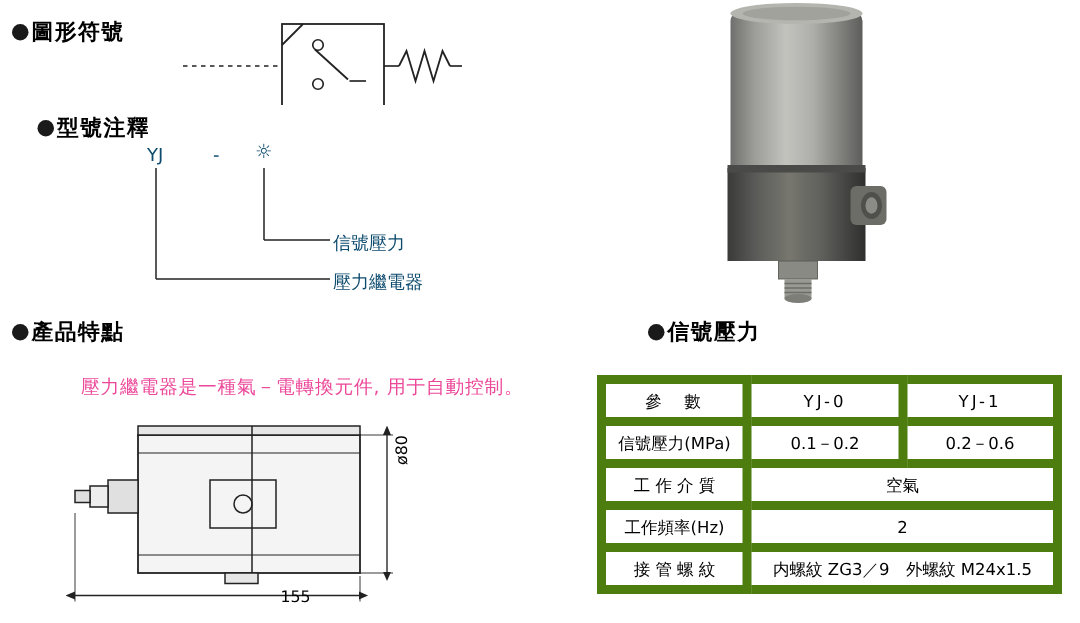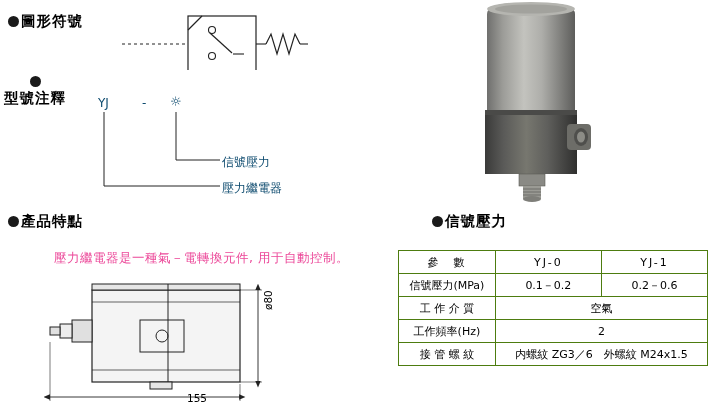--- a/index.html
+++ b/index.html
@@ -34,21 +34,21 @@
   .bullet {
     width: 11px;
     height: 11px;
     border-radius: 50%;
     background: #1a1a1a;
     display: inline-block;
     flex: 0 0 auto;
   }
   
   #head-symbol { left: 8px;  top: 12px; }
-  #head-model  { left: 4px;  top: 76px; flex-direction: column; }
+  #head-model  { left: 25px;  top: 76px; }
   #head-feat   { left: 8px;  top: 212px; }
   #head-spec   { left: 432px; top: 212px; }
 
   
   .symbol-wrap {
     position: absolute;
     left: 120px;
     top: 8px;
     width: 260px;
     height: 62px;
@@ -117,21 +117,21 @@
   table.spec {
     position: absolute;
     left: 398px;
     top: 250px;
     width: 310px;
     border-collapse: collapse;
     font-size: 11px;
     color: #000;
   }
   table.spec td {
-    border: 1px solid #4d7c0f;
+    border: 6px solid #4d7c0f;
     height: 20px;
     text-align: center;
     padding: 1px 3px;
     white-space: nowrap;
   }
   table.spec td.hd { letter-spacing: 2px; }
 </style>
 </head>
 <body>
 
@@ -300,18 +300,18 @@
       <tr>
         <td>工 作 介 質</td>
         <td colspan="2">空氣</td>
       </tr>
       <tr>
         <td>工作頻率(Hz)</td>
         <td colspan="2">2</td>
       </tr>
       <tr>
         <td>接 管 螺 紋</td>
-        <td colspan="2" class="thread-cell">内螺紋 ZG3／6　外螺紋 M24x1.5</td>
+        <td colspan="2" class="thread-cell">内螺紋 ZG3／9　外螺紋 M24x1.5</td>
       </tr>
     </tbody>
   </table>
 
 </div>
 
 </body></html>

